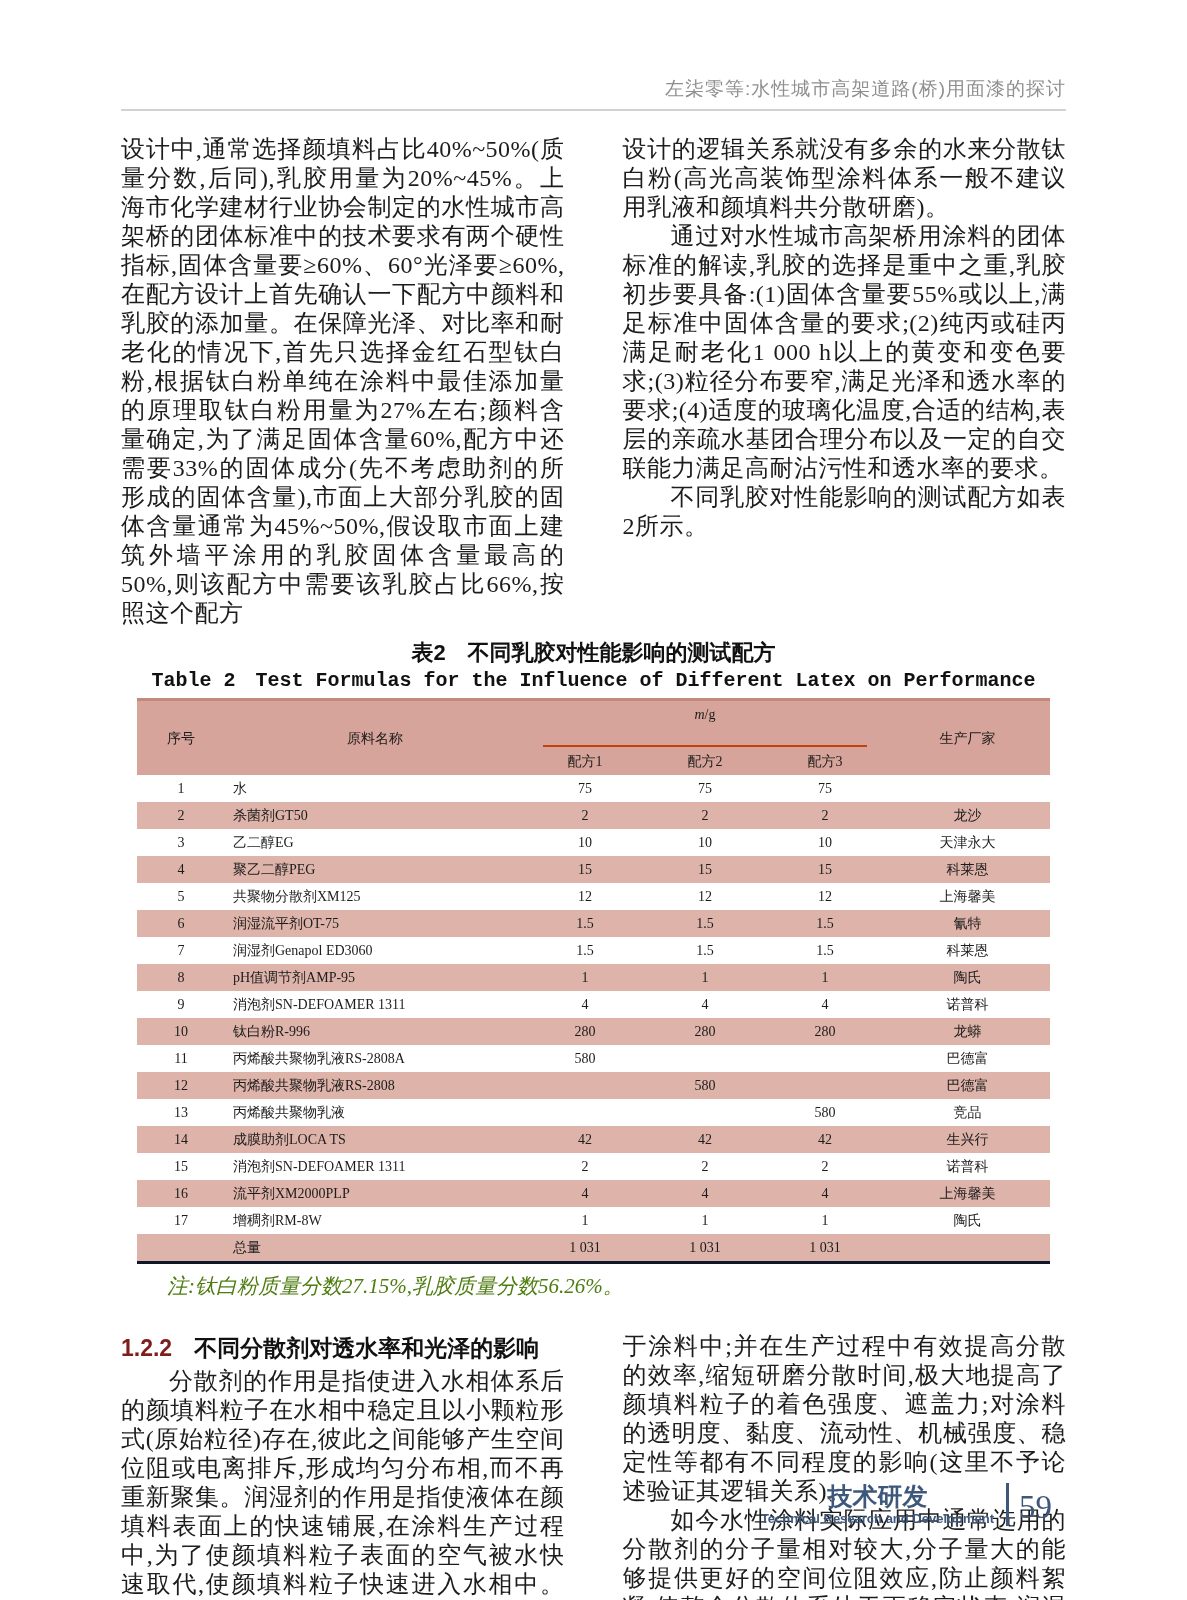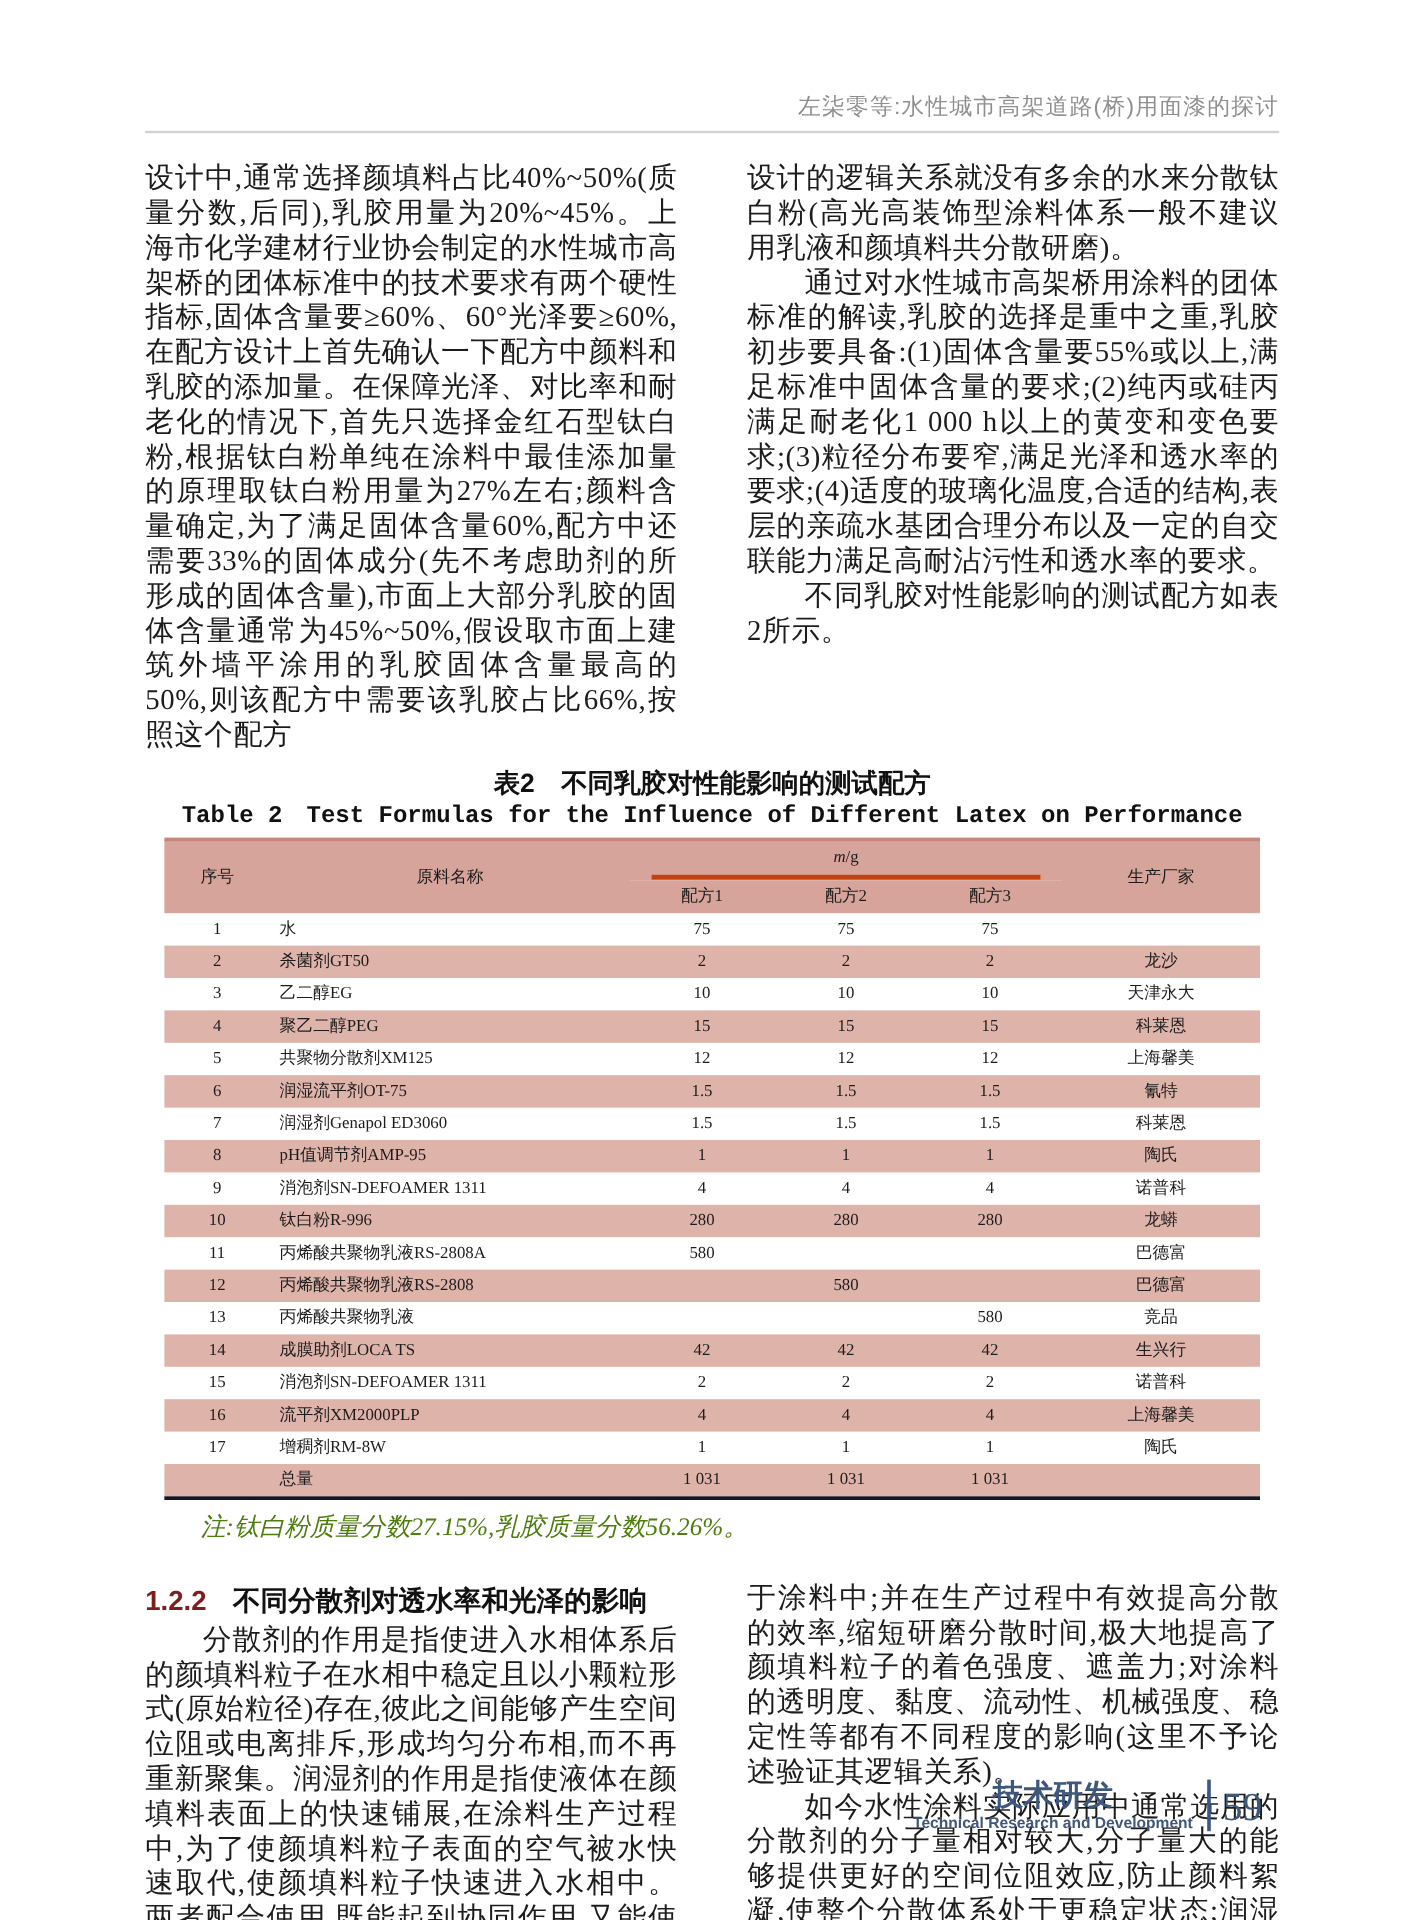--- a/index.html
+++ b/index.html
@@ -80,22 +80,22 @@
     vertical-align: middle;
   }
   .formula-table thead th { background: #d6a49a; }
   .formula-table thead tr:first-child th { border-top: 3px solid #c5887c; }
   .formula-table tbody tr:nth-child(even) td { background: #deb3aa; }
   .formula-table tbody tr:last-child td { border-bottom: 3px solid #0f172a; }
   .formula-table td.cell-material, .formula-table th.h-material-pad { text-align: left; padding-left: 8px; }
   .formula-table thead th.h-material { text-align: center; }
   .unit-label {
     display: block;
-    border-bottom: 4px solid #c2410c;
-    padding-bottom: 2px;
+    border-bottom: 2px solid #c2410c;
+    padding-bottom: 18px;
     margin: 0 14px;
   }
   .unit-label i { font-style: italic; }
   .table-note {
     width: 913px;
     margin: 8px auto 0 auto;
     padding-left: 30px;
     font-style: italic;
     font-size: 21px;
     color: #4d7c0f;

